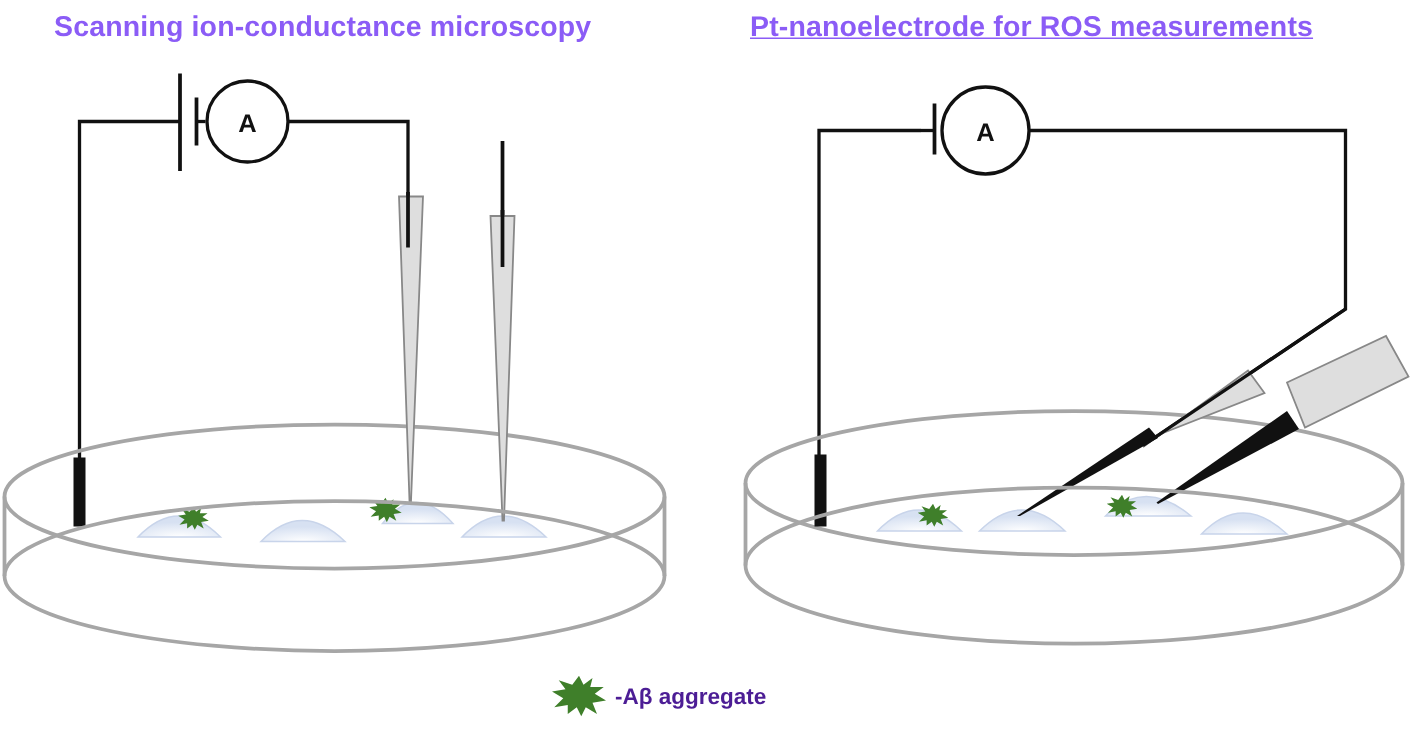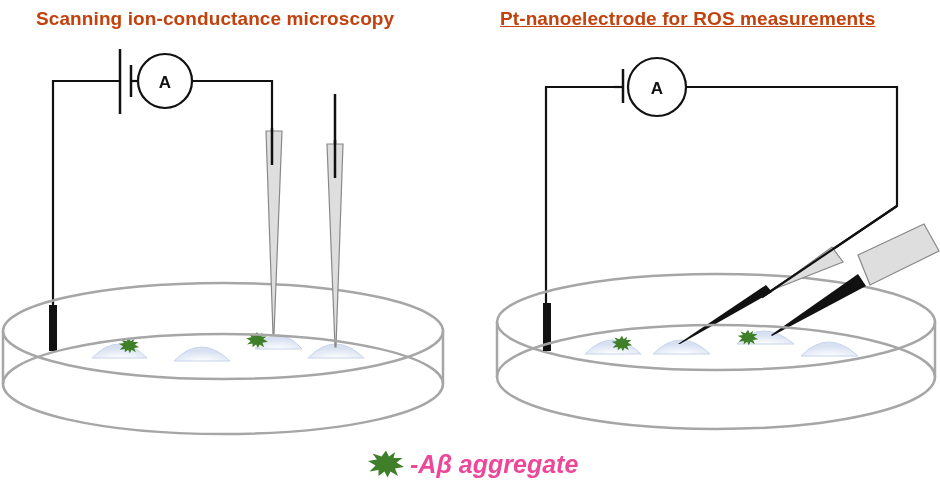--- a/index.html
+++ b/index.html
@@ -1,23 +1,23 @@
 <!DOCTYPE html>
 <html><head>
 <meta charset="utf-8">
 <style>
   html, body { margin: 0; padding: 0; background: #ffffff; }
   body { width: 940px; height: 493px; position: relative; overflow: hidden; font-family: "Liberation Sans", "DejaVu Sans", sans-serif; }
-  .title { position: absolute; top: 8px; font-size: 19px; font-weight: bold; color: #c2410c; white-space: nowrap; letter-spacing: 0.1px; }
+  .title { position: absolute; top: 8px; font-size: 19px; font-weight: bold; color: #8b5cf6; white-space: nowrap; letter-spacing: 0.1px; }
   #title-left { left: 36px; }
   #title-right { left: 500px; text-decoration: underline; }
   svg#diagram { position: absolute; left: 0; top: 0; }
   .meter-label { font-family: "Liberation Sans", "DejaVu Sans", sans-serif; font-weight: bold; font-size: 17px; fill: #111; }
   .legend { position: absolute; left: 368px; top: 449px; display: flex; align-items: center; }
-  .legend-text { font-size: 25px; font-weight: bold; color: #ec4899; margin-left: 6px; white-space: nowrap; font-style: italic; }
+  .legend-text { font-size: 15px; font-weight: bold; color: #4c1d95; margin-left: 6px; white-space: nowrap; }
 </style>
 </head>
 <body>
 
 <div class="title" id="title-left">Scanning ion-conductance microscopy</div>
 <div class="title" id="title-right">Pt-nanoelectrode for ROS measurements</div>
 
 <svg id="diagram" width="940" height="493" viewBox="0 0 940 493">
   <defs>
     <radialGradient id="cellGrad" cx="50%" cy="100%" r="70%">

